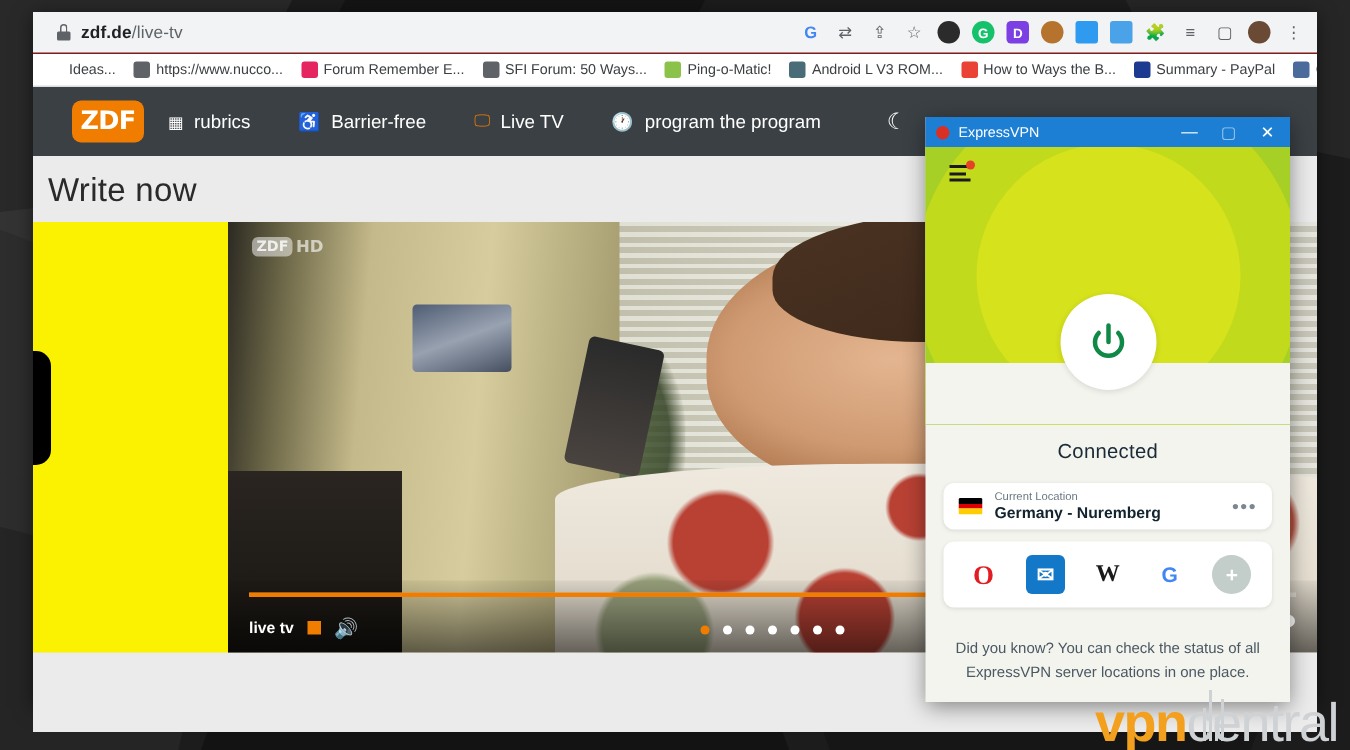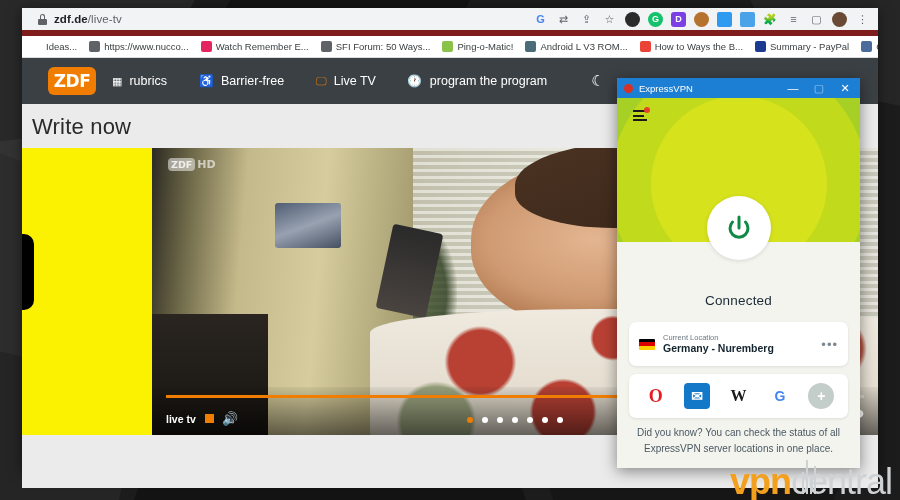--- a/index.html
+++ b/index.html
@@ -29,21 +29,21 @@
 
   
   .browser {
     position: absolute; left: 22px; top: 8px; width: 856px; height: 462px;
     background: #ffffff; box-shadow: 0 2px 12px rgba(0,0,0,.5);
   }
 
   
   .omnibox-row {
     height: 28px; background: #f1f3f4; display: flex; align-items: center;
-    padding: 0 6px; gap: 6px; border-bottom: 6px solid #7f1d1d;
+    padding: 0 6px; gap: 6px; border-bottom: 1px solid #7f1d1d;
   }
   .url-pill {
     display: flex; align-items: center; gap: 7px; flex: 1;
     height: 22px; border-radius: 11px; padding: 0 10px; background: #f1f3f4;
   }
   .lock { width: 9px; height: 11px; position: relative; flex: none; }
   .lock i { position:absolute; left:0; bottom:0; width:9px; height:6px; background:#5f6368; border-radius:1px; display:block;}
   .lock b { position:absolute; left:2px; top:0; width:5px; height:6px; border:1.4px solid #5f6368; border-bottom:none;
             border-radius:3px 3px 0 0; display:block;}
   .url-text { font-size: 11.5px; color: #5f6368; letter-spacing: .1px; white-space: nowrap; }
@@ -176,21 +176,21 @@
   .hamb u { position: absolute; right: -2px; top: -3px; width: 6px; height: 6px; border-radius: 50%;
     background: #e8412a; display: block; }
 
   .power { position: absolute; left: 50%; transform: translateX(-50%); top: 98px;
     width: 64px; height: 64px; border-radius: 50%; background: #fff;
     display: flex; align-items: center; justify-content: center;
     box-shadow: 0 1px 4px rgba(0,0,0,.12); }
   .evpn-status { text-align: center; font-size: 13.5px; color: #1a2a36; font-weight: 400;
     margin-top: 10px; letter-spacing: .2px; }
 
-  .loc-card { margin: 14px 12px 0; height: 44px; background: #fff; border-radius: 7px;
+  .loc-card { margin: 14px 12px 0; height: 31px; background: #fff; border-radius: 7px;
     display: flex; align-items: center; padding: 0 10px; gap: 8px;
     box-shadow: 0 1px 3px rgba(0,0,0,.10); }
   .flag { width: 16px; height: 11px; flex: none; border-radius: 1px; overflow: hidden;
     display: flex; flex-direction: column; }
   .flag i { flex: 1; display: block; }
   .loc-txt { flex: 1; line-height: 1.15; }
   .loc-sub { font-size: 7.5px; color: #6b7882; }
   .loc-main { font-size: 10.5px; color: #13242f; font-weight: 700; }
   .loc-more { color: #7b8892; font-size: 13px; letter-spacing: 1px; }
 
@@ -257,21 +257,21 @@
       <div class="bm">
         <span class="fav" style="background: transparent;"></span>
         <span>Ideas...</span>
       </div>
       <div class="bm">
         <span class="fav" style="background: rgb(95, 99, 104);"></span>
         <span>https://www.nucco...</span>
       </div>
       <div class="bm">
         <span class="fav" style="background: rgb(228, 37, 95);"></span>
-        <span>Watch Remember E...</span>
+        <span>Forum Remember E...</span>
       </div>
       <div class="bm">
         <span class="fav" style="background: rgb(95, 99, 104);"></span>
         <span>SFI Forum: 50 Ways...</span>
       </div>
       <div class="bm">
         <span class="fav" style="background: rgb(139, 195, 74);"></span>
         <span>Ping-o-Matic!</span>
       </div>
       <div class="bm">

